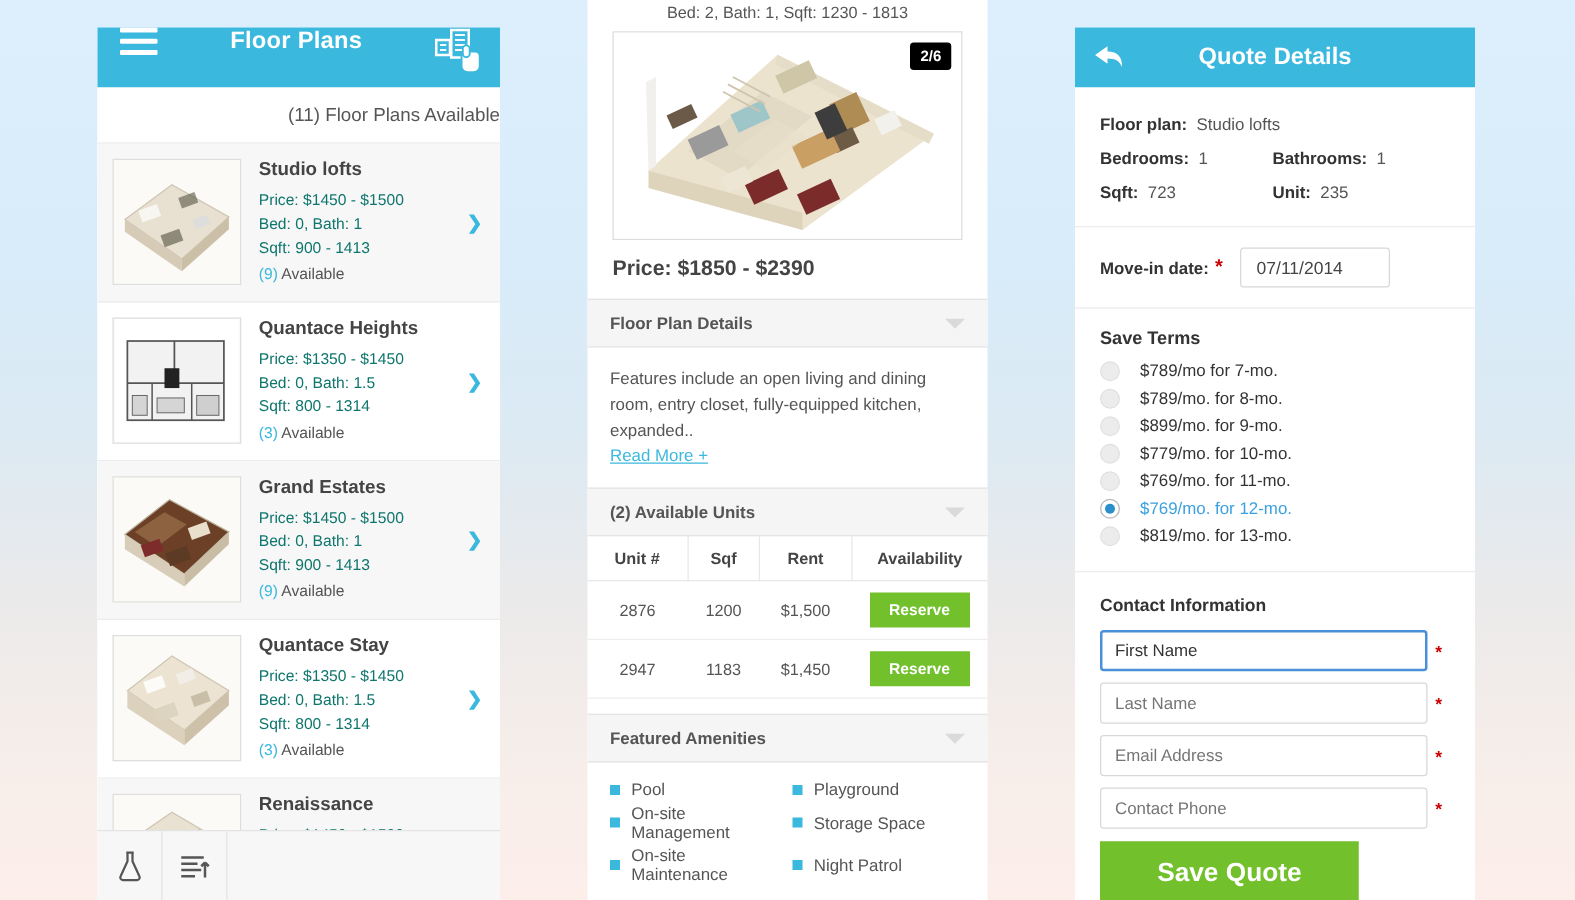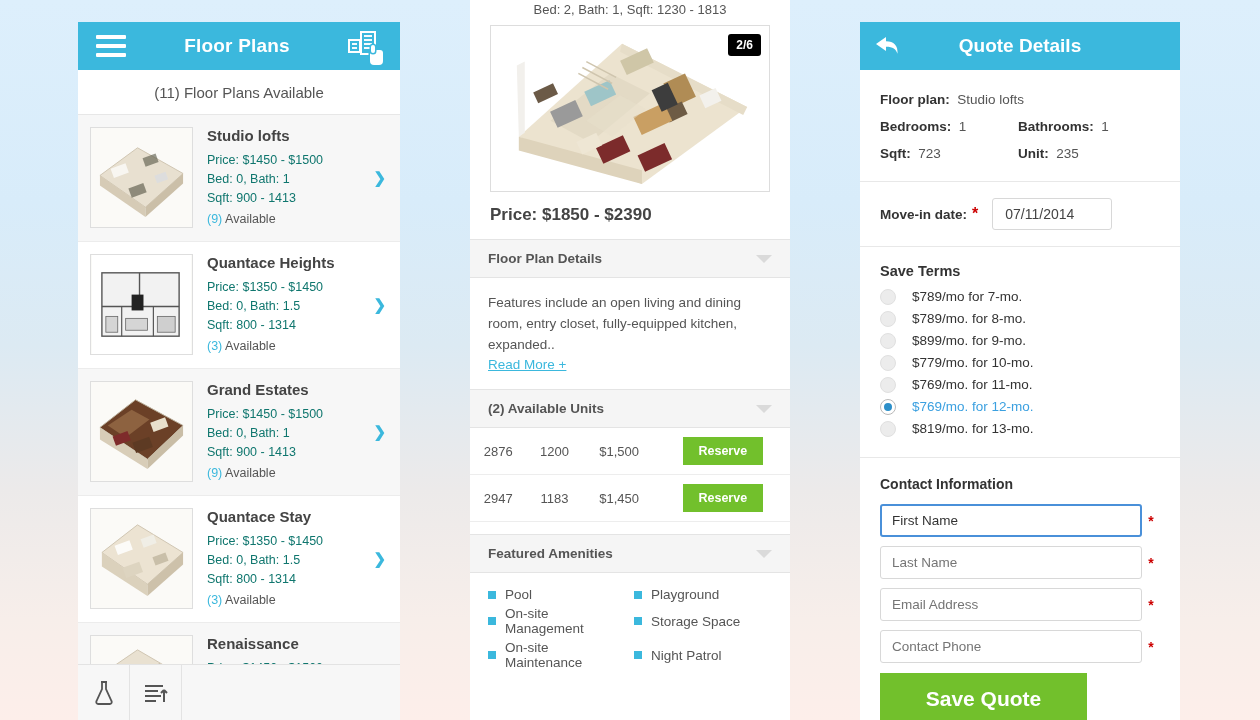--- a/index.html
+++ b/index.html
@@ -12,21 +12,21 @@
     background: linear-gradient(to bottom, #ddeffc 0%, #d8ecfa 28%, #dceaf3 48%, #eceaea 68%, #f7eeea 86%, #fdeeea 100%);
     position: relative;
   }
 
   
   .panel { background: #fff; position: absolute; }
 
   
   #left-col { left: 78px; top: 22px; width: 322px; height: 698px; display: flex; flex-direction: column; }
   .lp-header {
-    background: #3bb8dd; height: 48px; display: flex; align-items: center;
+    background: #3bb8dd; height: 48px; display: flex; 
     padding: 0 18px; flex: none;
   }
   .hamburger { width: 30px; display: flex; flex-direction: column; gap: 5px; cursor: pointer; }
   .hamburger i { display: block; height: 4px; background: #fff; border-radius: 1px; }
   .lp-title {
     flex: 1; text-align: center; color: #fff; font-size: 19px; font-weight: bold;
     letter-spacing: .2px;
   }
   .bldg-icon { width: 34px; height: 32px; position: relative; cursor: pointer; }
   .bldg-icon .b1, .bldg-icon .b2 {
@@ -43,21 +43,21 @@
     position: absolute; right: -1px; bottom: -3px; width: 13px; height: 15px;
     background: #fff; border-radius: 3px 3px 4px 4px;
     box-shadow: 0 0 0 1.5px #3bb8dd;
   }
   .bldg-icon .hand::before {
     content:""; position:absolute; left: 1px; top: -5px; width: 4px; height: 8px;
     background: #fff; border-radius: 2px; box-shadow: 0 0 0 1.5px #3bb8dd;
   }
 
   .lp-subtitle {
-    background:#fff; text-align:center; font-size:15px; color:#555;
+    background:#fff; text-align:right; font-size:15px; color:#555;
     padding: 14px 0 13px; border-bottom: 1px solid #e7e7e7; flex:none;
   }
   .fp-list { flex: 1; overflow: hidden; background: #fff; }
   .fp-item {
     display: flex; padding: 12px 14px 12px 12px; border-bottom: 1px solid #ececec;
     position: relative; cursor: pointer; align-items: flex-start;
   }
   .fp-item.alt { background: #f7f7f7; }
   .fp-thumb {
     width: 103px; height: 101px; flex: none; border: 1px solid #dedede;
@@ -369,20 +369,26 @@
     <div class="fp-desc">Features include an open living and dining room, entry closet, fully-equipped kitchen, expanded..</div>
     <span class="read-more">Read More +</span>
   </div>
 
   <div class="sec-head">
     <span>(2) Available Units</span>
     <span class="tri-down"></span>
   </div>
   <table class="units">
     <tbody>
+        <tr>
+      <th style="width:25%">Unit #</th>
+      <th style="width:18%">Sqf</th>
+      <th style="width:23%">Rent</th>
+      <th style="width:34%">Availability</th>
+    </tr>
     <tr>
       <td>2876</td>
       <td>1200</td>
       <td>$1,500</td>
       <td><span class="btn-reserve">Reserve</span></td>
     </tr>
     <tr>
       <td>2947</td>
       <td>1183</td>
       <td>$1,450</td>

